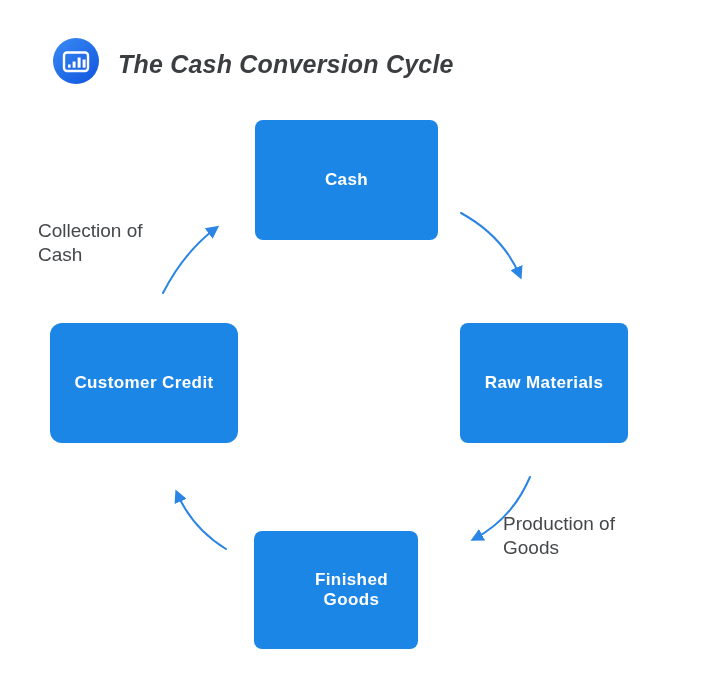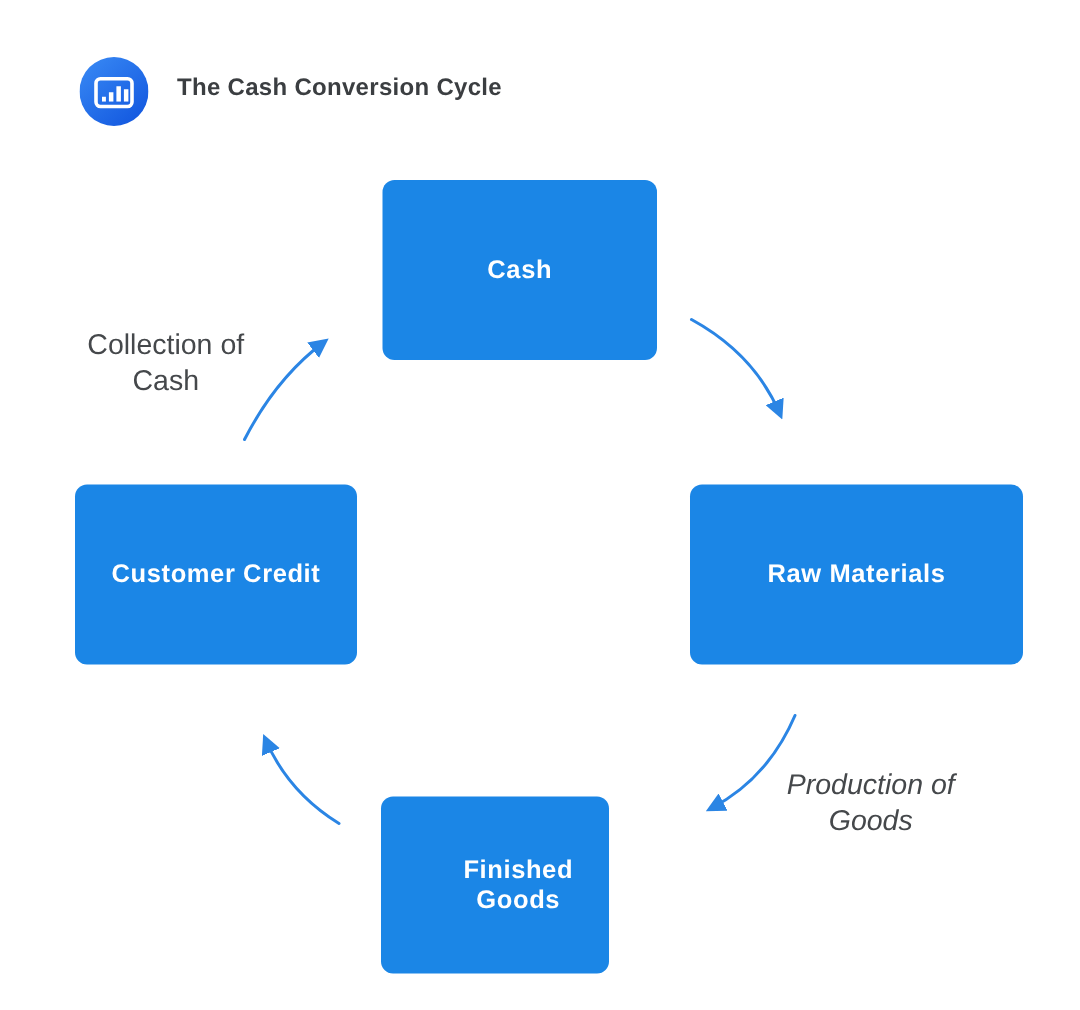--- a/index.html
+++ b/index.html
@@ -16,59 +16,60 @@
 
   
   .header-logo {
     position: absolute;
     left: 53px; top: 38px;
     width: 46px; height: 46px;
   }
   .header-title {
     position: absolute;
     left: 118px; top: 50px;
-    font-size: 16px;
+    font-size: 25px;
     font-weight: 700;
     color: #3b3e41;
     letter-spacing: 0.2px;
     white-space: nowrap;
+    font-style: italic;
   }
 
   
   .node {
     position: absolute;
     background: #1b86e6;
     border-radius: 8px;
     display: flex;
     align-items: center;
     justify-content: center;
     color: #ffffff;
     font-size: 17px;
     font-weight: 700;
     letter-spacing: 0.4px;
     text-align: center;
   }
   .node-cash      { left: 255px; top: 120px; width: 183px; height: 120px; }
-  .node-raw       { left: 460px; top: 323px; width: 222px; height: 120px; }
-  .node-customer  { left:  50px; top: 323px; width: 188px; height: 120px; }
-  .node-finished  { left: 254px; top: 531px; width: 152px; height: 118px; padding-left: 31px; }
+  .node-raw       { left: 460px; top: 323px; width: 168px; height: 120px; }
+  .node-customer  { left:  50px; top: 323px; width: 188px; height: 120px; border-radius: 12px; }
+  .node-finished  { left: 254px; top: 531px; width: 164px; height: 118px; padding-left: 31px; }
 
   
   .edge-label {
     position: absolute;
     color: #45484b;
     font-size: 19px;
     font-weight: 500;
     line-height: 1.28;
-    text-align: center;
+    text-align: left;
     white-space: pre-line;
   }
   .label-collection { left:  38px; top: 219px; width: 145px; }
   .label-purchases  { left: 498px; top: 228px; width: 145px; }
-  .label-production { left: 503px; top: 512px; width: 155px; font-style: italic; }
+  .label-production { left: 503px; top: 512px; width: 155px; }
   .label-sale       { left:  38px; top: 511px; width: 155px; }
 
   
   .arrows-svg {
     position: absolute;
     left: 0; top: 0;
     width: 720px; height: 673px;
     pointer-events: none;
   }
   .arrow-path {

